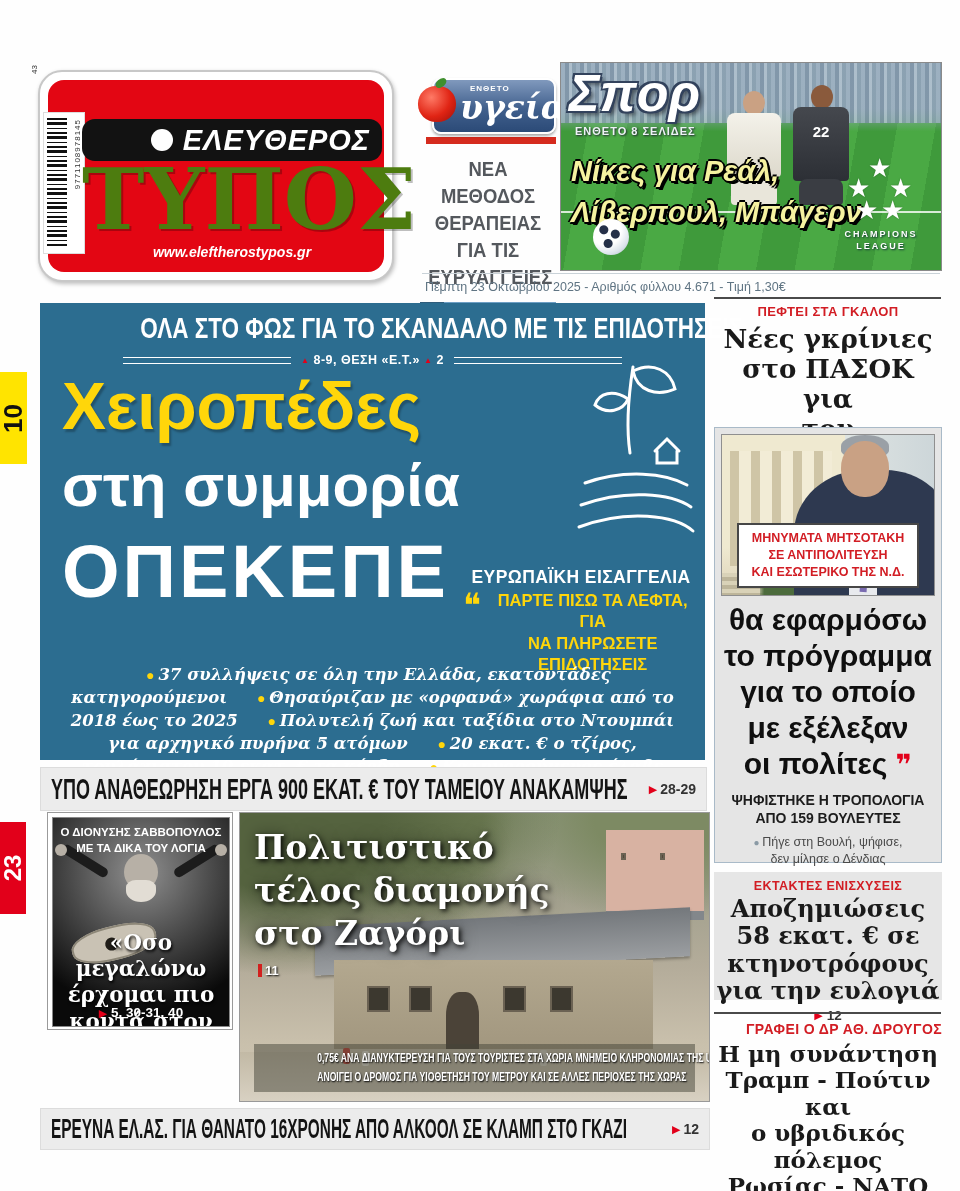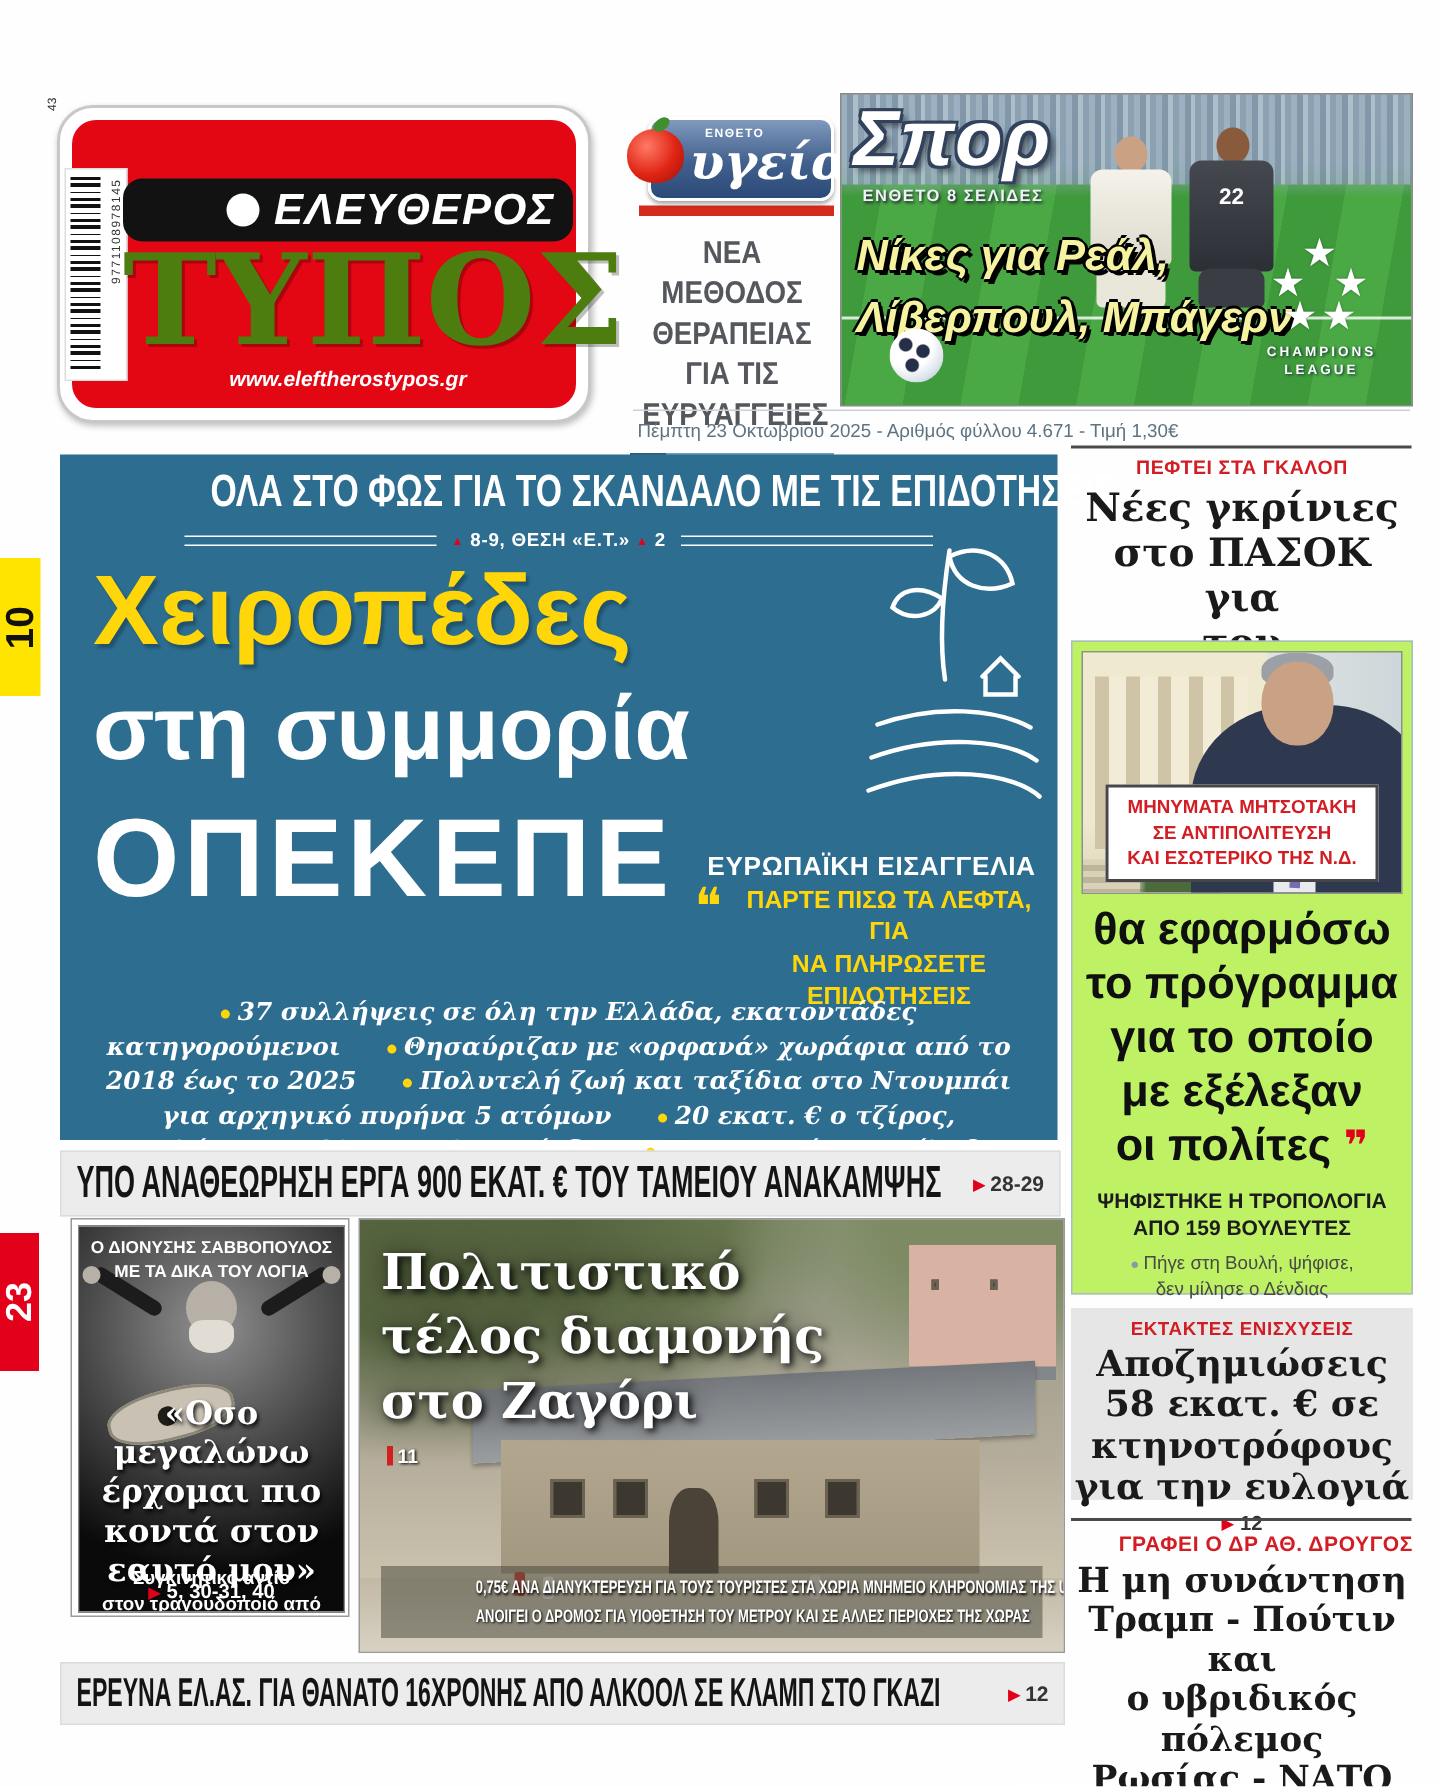--- a/index.html
+++ b/index.html
@@ -116,21 +116,21 @@
   .strip{background:#ececec;border:1px solid #dcdcdc;}
   .strip-recovery{left:40px;top:767px;width:665px;height:42px;}
   .strip-club{left:40px;top:1108px;width:668px;height:40px;}
   .strip-headline{position:absolute;left:10px;top:50%;transform:translateY(-50%);color:#141414;font-weight:bold;white-space:nowrap;}
   .strip-headline>span{display:inline-block;transform-origin:left center;}
   .strip-ref{position:absolute;right:10px;top:50%;transform:translateY(-50%);display:flex;align-items:center;gap:3px;
              font-weight:bold;font-size:14px;color:#333;}
   .arrow{color:#e2001a;font-size:11px;}
 
   
-  .savv{left:47px;top:812px;width:186px;height:266px;background:#fff;border:1px solid #9a9a9a;padding:4px;box-sizing:border-box;}
+  .savv{left:47px;top:812px;width:186px;height:218px;background:#fff;border:1px solid #9a9a9a;padding:4px;box-sizing:border-box;}
   .savv-inner{position:relative;width:100%;height:100%;background:#000;border:1px solid #888;overflow:hidden;color:#fff;}
   .savv-photo{position:absolute;left:0;top:0;right:0;bottom:0;
     background:radial-gradient(circle at 50% 26%,#909090 0%,#4a4a4a 40%,#0a0a0a 78%);}
   .s-head{position:absolute;left:50%;top:36px;width:34px;height:36px;margin-left:-17px;border-radius:50%;background:#b7b0a6;}
   .s-beard{position:absolute;left:50%;top:62px;width:30px;height:22px;margin-left:-15px;border-radius:40% 40% 60% 60%;background:#e2ddd4;}
   .s-arm{position:absolute;width:52px;height:10px;background:#1c1c1c;border-radius:5px;}
   .s-arm.l{left:6px;top:38px;transform:rotate(32deg);} .s-arm.r{right:6px;top:38px;transform:rotate(-32deg);}
   .s-hand{position:absolute;width:12px;height:12px;border-radius:50%;background:#b7b0a6;}
   .s-hand.l{left:2px;top:26px;} .s-hand.r{right:2px;top:26px;}
   .s-guitar{position:absolute;left:18px;top:108px;width:86px;height:34px;border-radius:45%;
@@ -173,21 +173,21 @@
   
   .rrule{width:227px;height:2px;background:#4a4a4a;}
   .kicker-red{color:#d21d24;font-weight:bold;font-size:13px;letter-spacing:.4px;text-align:center;}
   .r-head-serif{font-family:"DejaVu Serif","Liberation Serif",serif;font-weight:bold;color:#1a1a1a;text-align:center;}
   .pageref{display:flex;align-items:center;justify-content:center;gap:4px;font-weight:bold;font-size:13.5px;color:#333;}
 
   .pasok{left:714px;top:304px;width:228px;}
   .pasok .r-head-serif{font-size:26px;line-height:1.16;margin-top:5px;}
   .pasok .pageref{margin-top:8px;}
 
-  .mits{left:714px;top:427px;width:228px;height:436px;background:#bef264;border:1px solid #a9bac8;box-sizing:border-box;}
+  .mits{left:714px;top:427px;width:228px;height:436px;background:#e5e5e5;border:1px solid #a9bac8;box-sizing:border-box;}
   .mits-photo{position:relative;margin:6px;height:160px;border:1px solid #8f8f8f;overflow:hidden;
     background:linear-gradient(90deg,#dfe5e3 0 55%,#cdd6d9 100%);}
   .m-bld{position:absolute;left:0;top:0;width:58%;height:100%;background:linear-gradient(180deg,#efe9d0 0 70%,#ddd3b8 100%);}
   .m-cols{position:absolute;left:4%;top:10%;width:48%;height:72%;
     background:repeating-linear-gradient(90deg,#cfc5a6 0 9px,#f2ecd6 9px 21px);}
   .m-steps{position:absolute;left:0;bottom:0;width:40%;height:14%;
     background:repeating-linear-gradient(180deg,#d9d2b8 0 4px,#bdb59a 4px 8px);}
   .m-bush{position:absolute;left:18%;bottom:0;width:26%;height:38%;
     background:radial-gradient(ellipse at 50% 100%,#4c6b3c 0 60%,rgba(76,107,60,0) 78%);}
   .m-suit{position:absolute;right:-8%;bottom:-10%;width:74%;height:88%;background:#2e3950;border-radius:45% 42% 0 0;}

